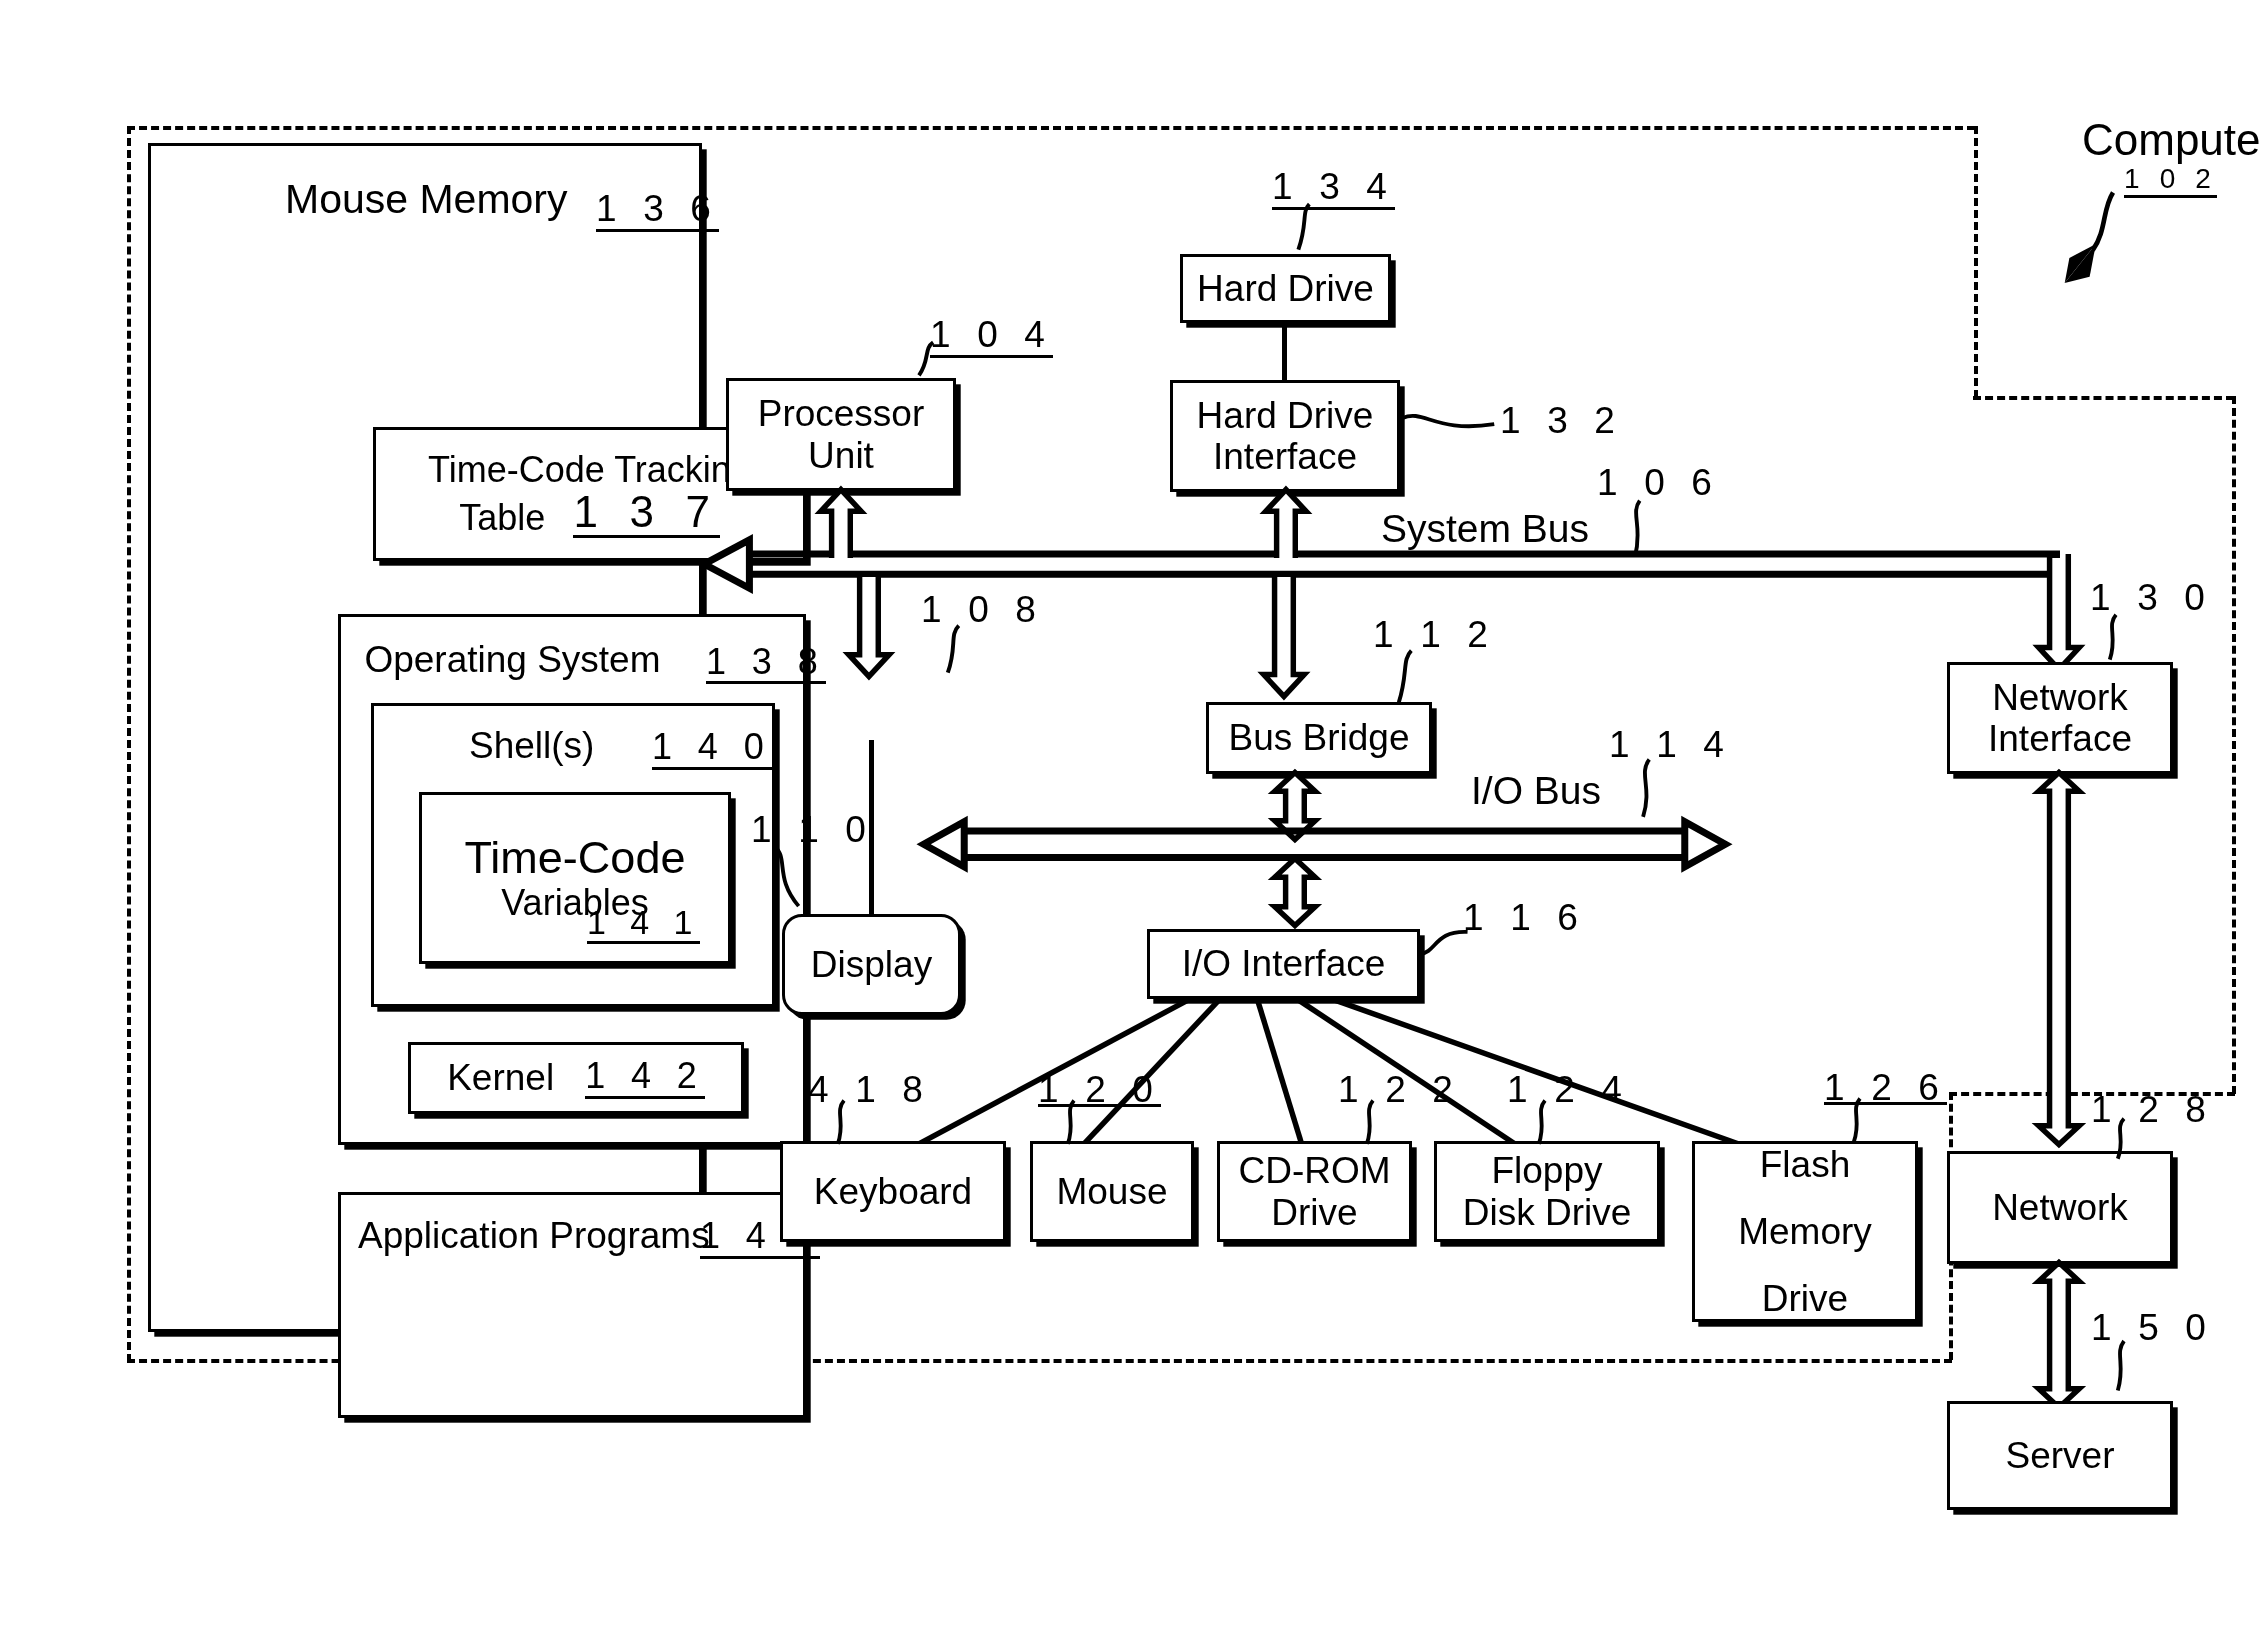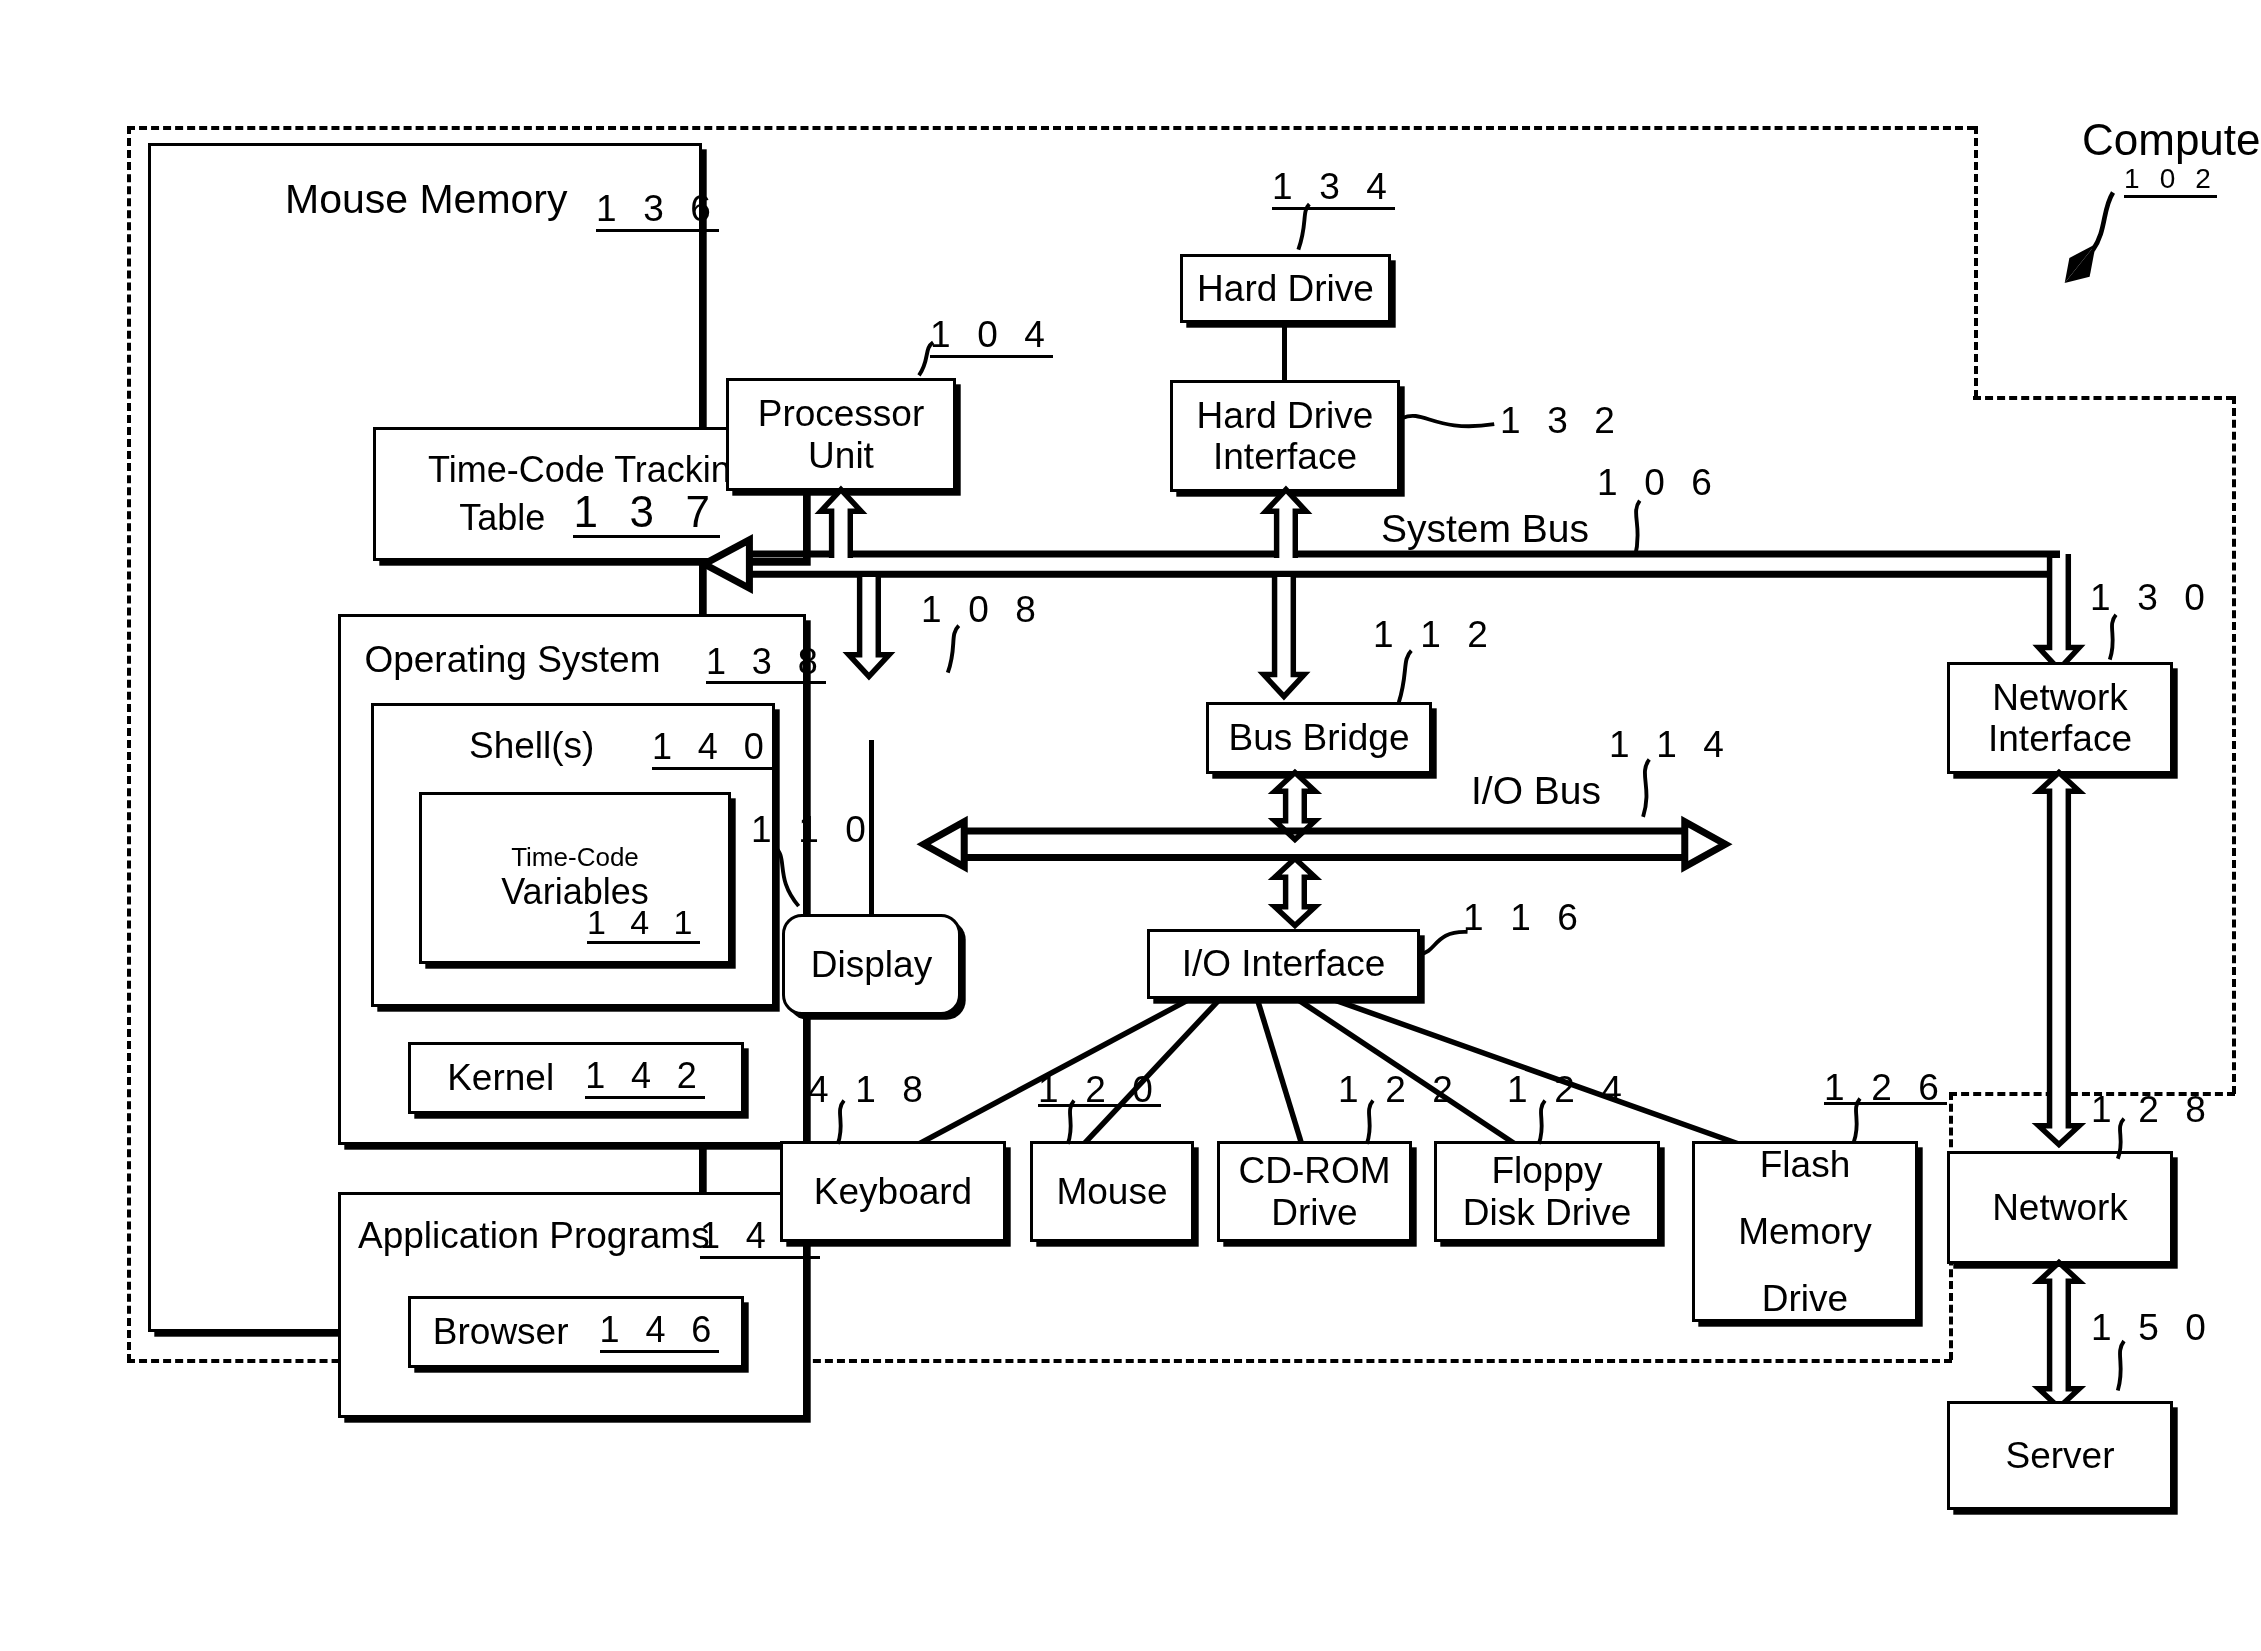--- a/index.html
+++ b/index.html
@@ -76,43 +76,37 @@
 
     <div class="box container-box shadow" style="left:187px;top:468px;width:468px;height:531px;">
       <div class="plain" style="left:23.4px;top:22px;font-size:37px;">Operating System</div>
       <div class="ref" style="left:365px;top:26.5px;font-size:36px;">1 3 8</div>
 
       <div class="box container-box shadow" style="left:30px;top:86px;width:404px;height:304px;">
         <div class="plain" style="left:95px;top:19px;font-size:37px;">Shell(s)</div>
         <div class="ref" style="left:278px;top:23.4px;font-size:36px;">1 4 0</div>
 
         <div class="box shadow" style="left:45px;top:86px;width:312px;height:172px;flex-direction:column;justify-content:center;">
-          <div style="font-size:26px;">Time-Code</div>
+          <div style="font-size:45px;">Time-Code</div>
           <div style="font-size:36px;">Variables</div>
           <div class="ref" style="position:absolute;right:28px;bottom:17px;font-size:34px;">1 4 1</div>
         </div>
       </div>
 
       <div class="box shadow" style="left:67px;top:425px;width:336px;height:72px;justify-content:center;">
         <div style="display:flex;align-items:flex-end;gap:31px;">
           <span style="font-size:37px;">Kernel</span>
           <span class="ref" style="position:static;display:inline-block;font-size:36px;">1 4 2</span>
         </div>
       </div>
     </div>
 
     <div class="box container-box shadow" style="left:187px;top:1046px;width:468px;height:226px;">
       <div class="plain" style="left:17px;top:20px;font-size:37px;">Application Programs</div>
       <div class="ref" style="left:359px;top:23.4px;font-size:36px;">1 4 4</div>
-      <div class="box shadow" style="left:67px;top:101px;width:336px;height:72px;">
-        <div style="display:flex;align-items:flex-end;gap:31px;">
-          <span style="font-size:37px;">Browser</span>
-          <span class="ref" style="position:static;display:inline-block;font-size:36px;">1 4 6</span>
-        </div>
-      </div>
     </div>
   </div>
 
   <div class="box shadow" style="left:726px;top:378px;width:230px;height:113px;flex-direction:column;">
     <div style="font-size:37px;">Processor</div>
     <div style="font-size:37px;">Unit</div>
   </div>
   <div class="ref" style="left:930px;top:316px;font-size:37px;">1 0 4</div>
   <div class="svgwrap" style="left:897px;top:336px;">
     <svg width="55" height="55" viewBox="0 0 70 70">

